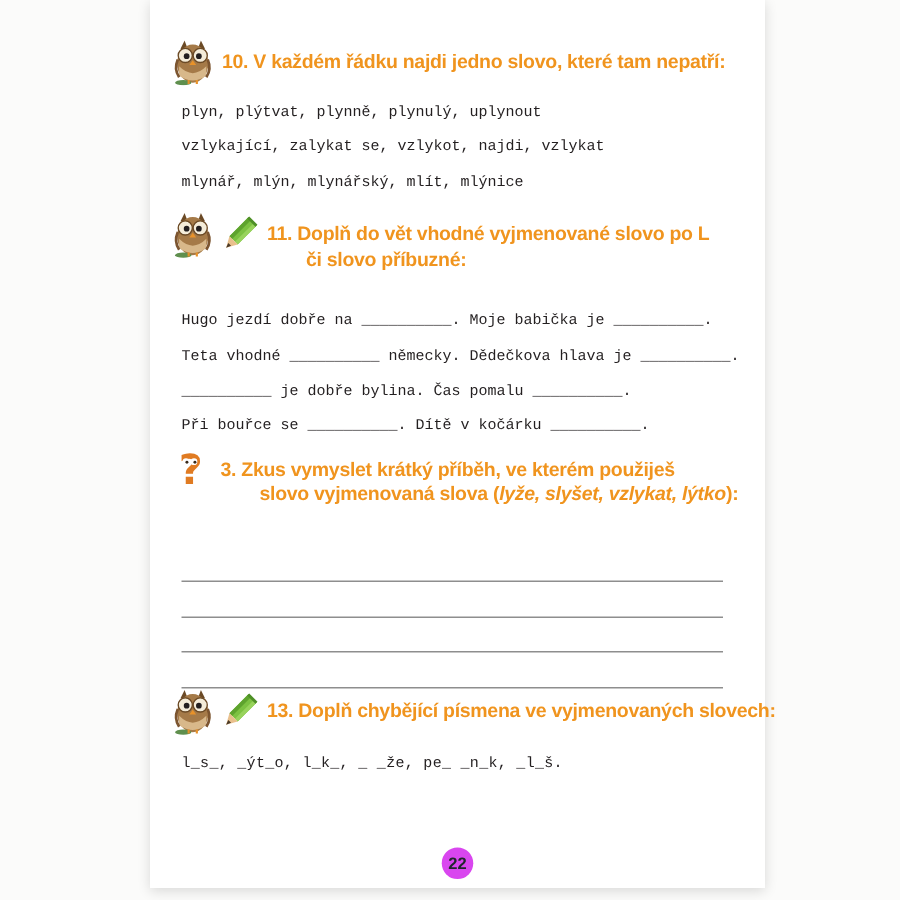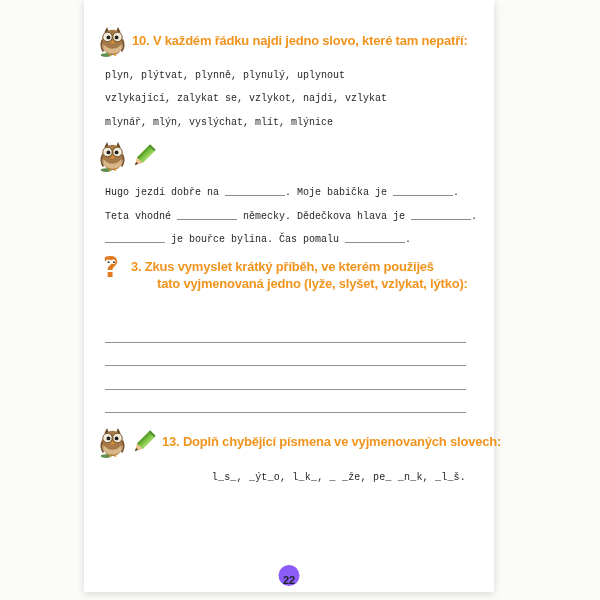--- a/index.html
+++ b/index.html
@@ -4,53 +4,53 @@
 <style>
   * { margin:0; padding:0; box-sizing:border-box; }
   html,body { width:600px; height:600px; }
   body {
     background:#fbfbfa;
     font-family:"Liberation Sans", sans-serif;
     overflow:hidden;
   }
   .canvas { width:600px; height:600px; position:relative; }
   .page {
-    position:absolute; left:84px; top:0;
+    position:absolute; left:100px; top:0;
     width:410px; height:592px;
     background:#ffffff;
     box-shadow:0 2px 8px rgba(0,0,0,0.14);
     padding:26px 28px 0 21px;
   }
   .ex-header { display:flex; align-items:flex-start; gap:5px; }
   .icon-box { display:flex; align-items:flex-end; gap:2px; flex:none; margin-left:-7px; }
   .heading {
     color:#f0941e; font-weight:bold; font-size:13px; letter-spacing:-0.2px;
     line-height:16.5px; white-space:nowrap; padding-top:7px;
   }
   .heading .indent2 { margin-left:26px; display:block; }
   .serif-line {
     font-family:Liberation Mono, monospace;
     color:#231f20; font-size:10px; line-height:23.4px; white-space:nowrap;
   }
   .rows-block { margin-top:7px; }
-  .sent-block { margin-top:9px; }
-  .it { }
+  .sent-block { margin-top:22px; }
+  .it { font-style:italic; }
   .write-lines { margin-top:27px; }
   .write-line { height:23.5px; border-bottom:1.5px solid #8e8e8e; }
   .ex11-block { margin-top:7px; }
   .ex12-block { margin-top:1px; }
-  .ex13-block { margin-top:14px;text-align:right; }
+  .ex13-block { margin-top:0; }
   .ex13-lines { margin-top:8px; }
   .ex13-lines .serif-line { line-height:24px; letter-spacing:0.2px; }
   .page-badge {
     position:absolute; bottom:6px; left:50%; transform:translateX(-50%);
     width:21px; height:21px; border-radius:50%;
-    background:#8b5cf6; color:#20262c;
+    background:#d946ef; color:#20262c;
     font-size:11px; font-weight:bold;
-    display:flex; align-items:flex-end; justify-content:center;
+    display:flex; align-items:center; justify-content:center;
   }
 </style>
 </head>
 <body>
 
 <div class="canvas">
   <div class="page">
 
     <section>
       <div class="ex-header">
@@ -70,21 +70,21 @@
             <ellipse cx="9" cy="32" rx="6" ry="2" fill="#5f8f4e"></ellipse>
             <line x1="13" y1="30" x2="13" y2="33" stroke="#e8922a" stroke-width="1.6"></line>
             <line x1="19" y1="30" x2="19" y2="33" stroke="#e8922a" stroke-width="1.6"></line>
           </svg>
         </span>
         <h2 class="heading">10. V každém řádku najdi jedno slovo, které tam nepatří:</h2>
       </div>
       <div class="rows-block">
         <p class="serif-line">plyn, plýtvat, plynně, plynulý, uplynout</p>
         <p class="serif-line">vzlykající, zalykat se, vzlykot, najdi, vzlykat</p>
-        <p class="serif-line">mlynář, mlýn, vyslýchat, mlít, mlýnice</p>
+        <p class="serif-line">mlynář, mlýn, mlynářský, mlít, mlýnice</p>
       </div>
     </section>
 
     <section class="ex11-block">
       <div class="ex-header">
         <span class="icon-box">
           <svg width="29" height="31" viewBox="0 0 32 34">
             <polygon points="7,7 10,1 13,9" fill="#6b4a26"></polygon>
             <polygon points="25,7 22,1 19,9" fill="#6b4a26"></polygon>
             <ellipse cx="16" cy="18" rx="11.5" ry="14" fill="#a57a48"></ellipse>
@@ -104,42 +104,47 @@
             <g transform="rotate(45 18 18)">
               <rect x="13" y="1" width="10" height="23" fill="#7cc242"></rect>
               <rect x="13" y="1" width="3.3" height="23" fill="#5ea32e"></rect>
               <rect x="19.7" y="1" width="3.3" height="23" fill="#98d35c"></rect>
               <rect x="13" y="0" width="10" height="2.5" fill="#4e8f27"></rect>
               <polygon points="13,24 23,24 18,33" fill="#e9c08d"></polygon>
               <polygon points="16.3,28.7 19.7,28.7 18,33" fill="#4a3a28"></polygon>
             </g>
           </svg>
         </span>
+        <h2 class="heading">
+          <span>11. Doplň do vět vhodné vyjmenované slovo po L</span>
+          <span class="indent2">či slovo příbuzné:</span>
+        </h2>
       </div>
       <div class="sent-block">
         <p class="serif-line">Hugo jezdí dobře na __________. Moje babička je __________.</p>
         <p class="serif-line">Teta vhodné __________ německy. Dědečkova hlava je __________.</p>
-        <p class="serif-line">__________ je bouřce bylina. Čas pomalu __________.</p>
+        <p class="serif-line">__________ je dobře bylina. Čas pomalu __________.</p>
+        <p class="serif-line">Při bouřce se __________. Dítě v kočárku __________.</p>
       </div>
     </section>
 
     <section class="ex12-block">
       <div class="ex-header">
         <span class="icon-box">
           <svg width="28" height="32" viewBox="0 0 30 36">
             <text x="14" y="28" font-size="31" font-weight="bold" fill="#e07b22" text-anchor="middle" font-family="DejaVu Sans, sans-serif">?</text>
             <circle cx="10.5" cy="11" r="2.5" fill="#ffffff"></circle>
             <circle cx="11.2" cy="11.4" r="1.1" fill="#3a2a1a"></circle>
             <circle cx="16.5" cy="11" r="2.5" fill="#ffffff"></circle>
             <circle cx="17.2" cy="11.4" r="1.1" fill="#3a2a1a"></circle>
           </svg>
         </span>
         <h2 class="heading">
           <span>3. Zkus vymyslet krátký příběh, ve kterém použiješ</span>
-          <span class="indent2"><span>tato vyjmenovaná jedno (</span><span class="it">lyže, slyšet, vzlykat, lýtko</span><span>):</span></span>
+          <span class="indent2"><span>slovo vyjmenovaná slova (</span><span class="it">lyže, slyšet, vzlykat, lýtko</span><span>):</span></span>
         </h2>
       </div>
       <div class="write-lines">
         <div class="write-line"></div>
         <div class="write-line"></div>
         <div class="write-line"></div>
         <div class="write-line"></div>
       </div>
     </section>
 

